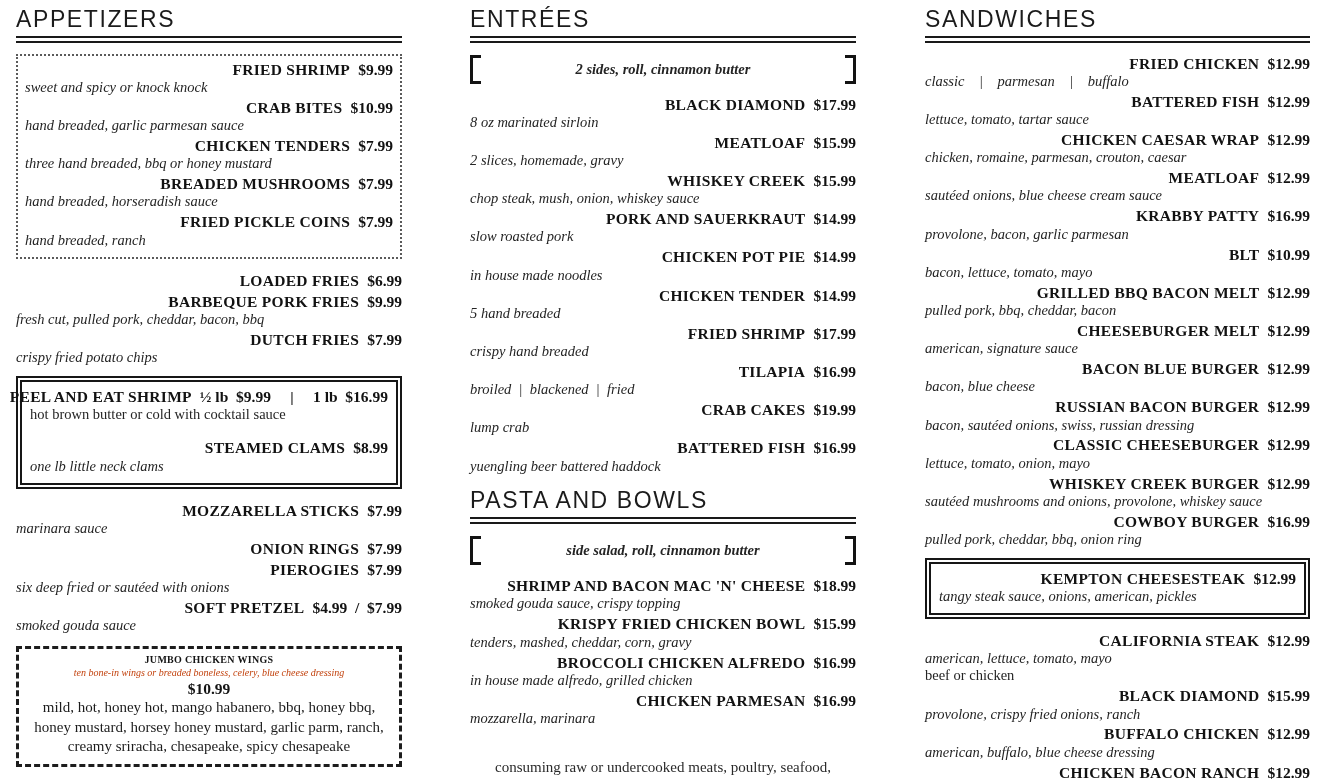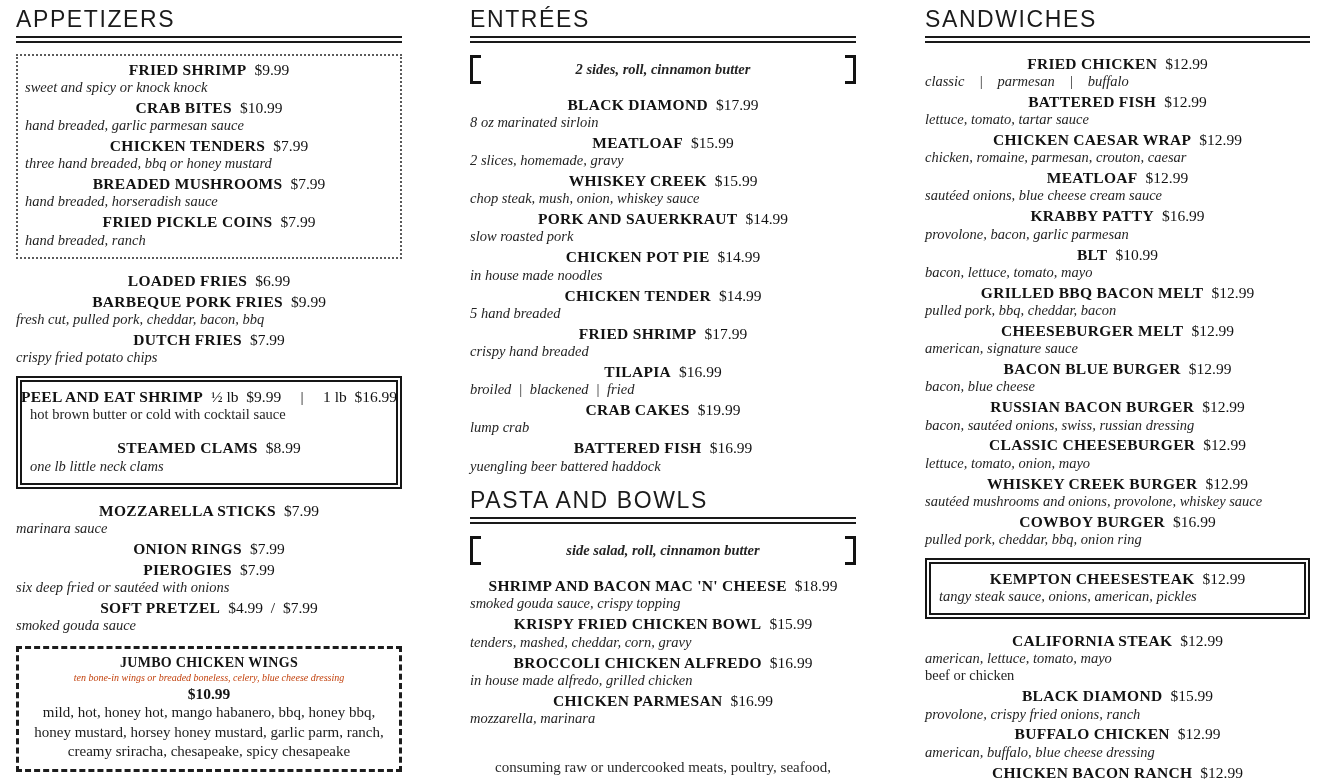--- a/index.html
+++ b/index.html
@@ -21,44 +21,44 @@
     color:#1b1b1b; line-height:1.12;
   }
   .double-rule {
     height:7px; border-top:2.5px solid #191919; border-bottom:2px solid #191919;
     margin:3px 0 11px;
   }
 
   .group { margin-bottom:10px; }
   .item { margin-bottom:2px; }
   .item.gap-after { margin-bottom:15px; }
-  .row { display:flex; justify-content:center; align-items:baseline; }
+  .row { display:flex; justify-content:flex-end; align-items:baseline; }
   .name {
     font-weight:bold; font-size:15.5px; letter-spacing:0.3px;
     line-height:1.24; white-space:pre; color:#121212;
   }
-  .price { font-weight:normal; font-size:15.5px; white-space:pre; color:#121212; padding-left:8px; }
+  .price { font-weight:bold; font-size:15.5px; white-space:pre; color:#121212; padding-left:8px; }
   .desc { font-style:italic; font-size:14.5px; line-height:1.17; color:#242424; }
   .desc.plain { font-style:normal; }
 
   .box { margin:0 0 12px; }
   .box.dotted { border:2px dotted #5a5a5a; padding:4px 7px 6px; }
   .box.double { border:6px double #161616; padding:5px 8px 6px; margin:9px 0 12px; }
 
   .bracket-note { position:relative; height:32px; margin:2px 0 9px; }
   .bracket { position:absolute; top:1px; width:11px; height:29px; }
   .bracket.left  { left:0;  border-left:3.5px solid #131313;  border-top:3.5px solid #131313; border-bottom:3.5px solid #131313; }
   .bracket.right { right:0; border-right:3.5px solid #131313; border-top:3.5px solid #131313; border-bottom:3.5px solid #131313; }
   .bracket-text {
     position:absolute; left:22px; right:22px; top:7px;
     text-align:center; font-style:italic; font-size:14.5px; color:#242424;font-weight:bold;
   }
 
   .feature { border:3px dashed #1d1d1d; text-align:center; padding:5px 10px 7px; margin-top:12px; }
-  .feature-title { font-weight:bold; font-size:14px; letter-spacing:0.3px; line-height:1.25; }
+  .feature-title { font-weight:bold; font-size:10px; letter-spacing:0.3px; line-height:1.25; }
   .feature-desc { font-style:italic; font-size:10px; line-height:1.22; color:#c2410c; }
   .feature-price { font-weight:bold; font-size:15.5px; line-height:1.25; }
   .feature-flavors { font-size:15px; line-height:1.3; white-space:pre-line; color:#1c1c1c; }
 
   .note { text-align:center; font-size:15px; line-height:1.42; margin-top:30px; white-space:pre-line; color:#2a2a2a; }
 </style>
 </head>
 <body>
 
 <div class="menu" id="menu-root">

